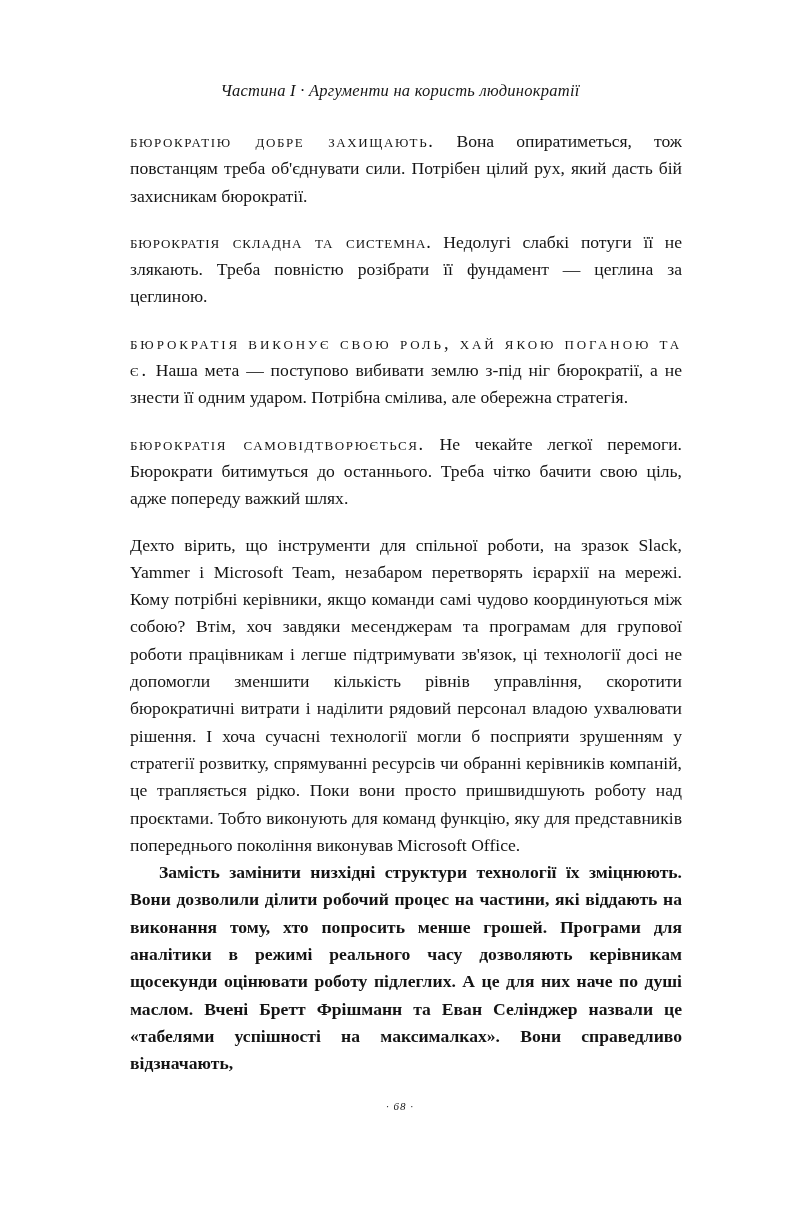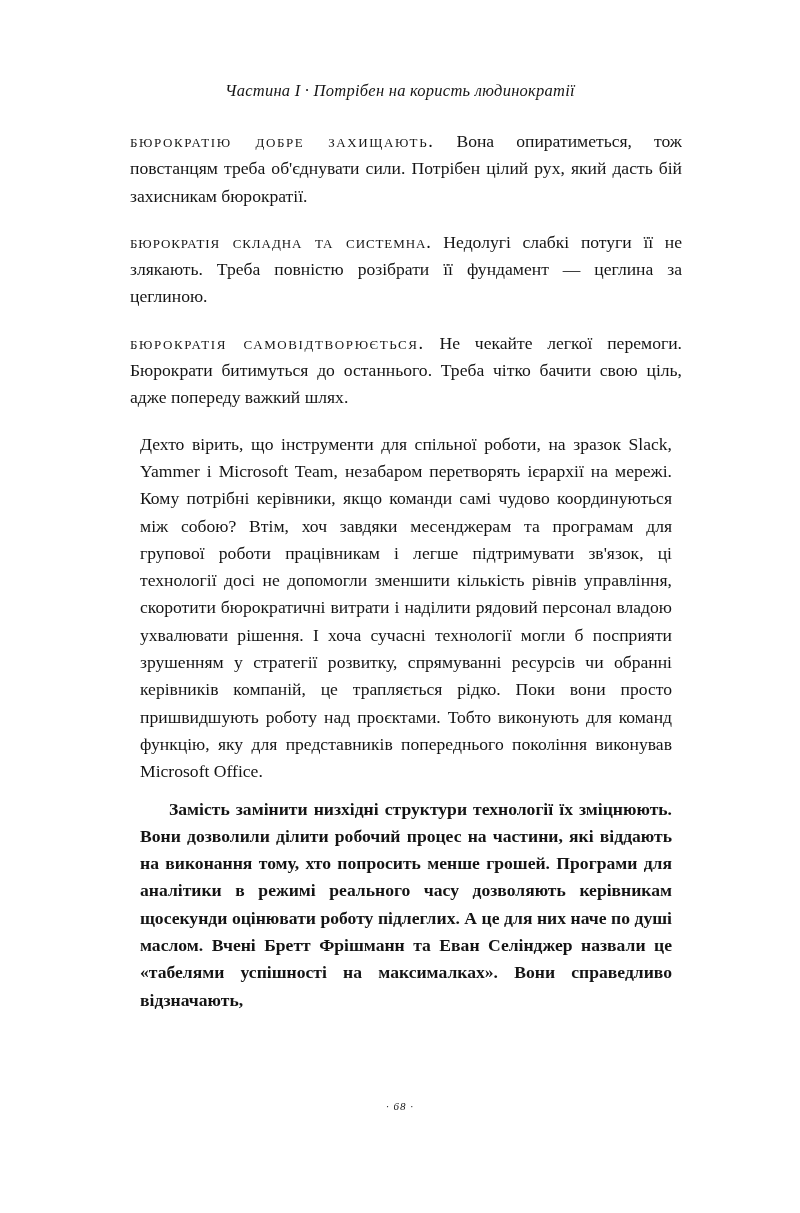--- a/index.html
+++ b/index.html
@@ -64,21 +64,21 @@
     font-variant: small-caps;
     text-transform: lowercase;
     letter-spacing: 0.9px;
     font-size: 18.3px;
   }
   .smallcaps.wide  { letter-spacing: 1.6px; }
   .smallcaps.wider { letter-spacing: 2.9px; }
 
   
   p.body-para {
-    margin: 10px;
+    margin: 0;
   }
   p.body-para.indent {
     text-indent: 29px;
     font-weight: bold;
   }
 
   .gap-before {
     margin-top: 19px;
   }
 
@@ -93,32 +93,35 @@
     font-size: 11px;
     letter-spacing: 1px;
     color: #161616;
   }
 </style>
 </head>
 <body>
 
 <div class="page">
 
-  <div class="running-head">Частина I · Потрібен на користь людинократії</div>
+  <div class="running-head">Частина I · Аргументи на користь людинократії</div>
 
   <div class="text-block">
 
     <p class="para lead">
       <span class="smallcaps wide">БЮРОКРАТІЮ ДОБРЕ ЗАХИЩАЮТЬ.</span><span> Вона опиратиметься, тож повстанцям треба об'єднувати сили. Потрібен цілий рух, який дасть бій захисникам бюрократії.</span>
     </p>
 
     <p class="para lead">
       <span class="smallcaps">БЮРОКРАТІЯ СКЛАДНА ТА СИСТЕМНА.</span><span> Недолугі слабкі потуги її не злякають. Треба повністю розібрати її фундамент — цеглина за цеглиною.</span>
     </p>
 
+    <p class="para lead">
+      <span class="smallcaps wider">БЮРОКРАТІЯ ВИКОНУЄ СВОЮ РОЛЬ, ХАЙ ЯКОЮ ПОГАНОЮ ТА Є.</span><span> Наша мета — поступово вибивати землю з-під ніг бюрократії, а не знести її одним ударом. Потрібна смілива, але обережна стратегія.</span>
+    </p>
 
     <p class="para lead">
       <span class="smallcaps wide">БЮРОКРАТІЯ САМОВІДТВОРЮЄТЬСЯ.</span><span> Не чекайте легкої перемоги. Бюрократи битимуться до останнього. Треба чітко бачити свою ціль, адже попереду важкий шлях.</span>
     </p>
 
     <p class="para body-para gap-before">Дехто вірить, що інструменти для спільної роботи, на зразок Slack, Yammer і Microsoft Team, незабаром перетворять ієрархії на мережі. Кому потрібні керівники, якщо команди самі чудово координуються між собою? Втім, хоч завдяки месенджерам та програмам для групової роботи працівникам і легше підтримувати зв'язок, ці технології досі не допомогли зменшити кількість рівнів управління, скоротити бюрократичні витрати і наділити рядовий персонал владою ухвалювати рішення. І хоча сучасні технології могли б посприяти зрушенням у стратегії розвитку, спрямуванні ресурсів чи обранні керівників компаній, це трапляється рідко. Поки вони просто пришвидшують роботу над проєктами. Тобто виконують для команд функцію, яку для представників попереднього покоління виконував Microsoft Office.</p>
 
     <p class="para body-para indent">Замість замінити низхідні структури технології їх зміцнюють. Вони дозволили ділити робочий процес на частини, які віддають на виконання тому, хто попросить менше грошей. Програми для аналітики в режимі реального часу дозволяють керівникам щосекунди оцінювати роботу підлеглих. А це для них наче по душі маслом. Вчені Бретт Фрішманн та Еван Селінджер назвали це «табелями успішності на максималках». Вони справедливо відзначають,</p>
 
   </div>

